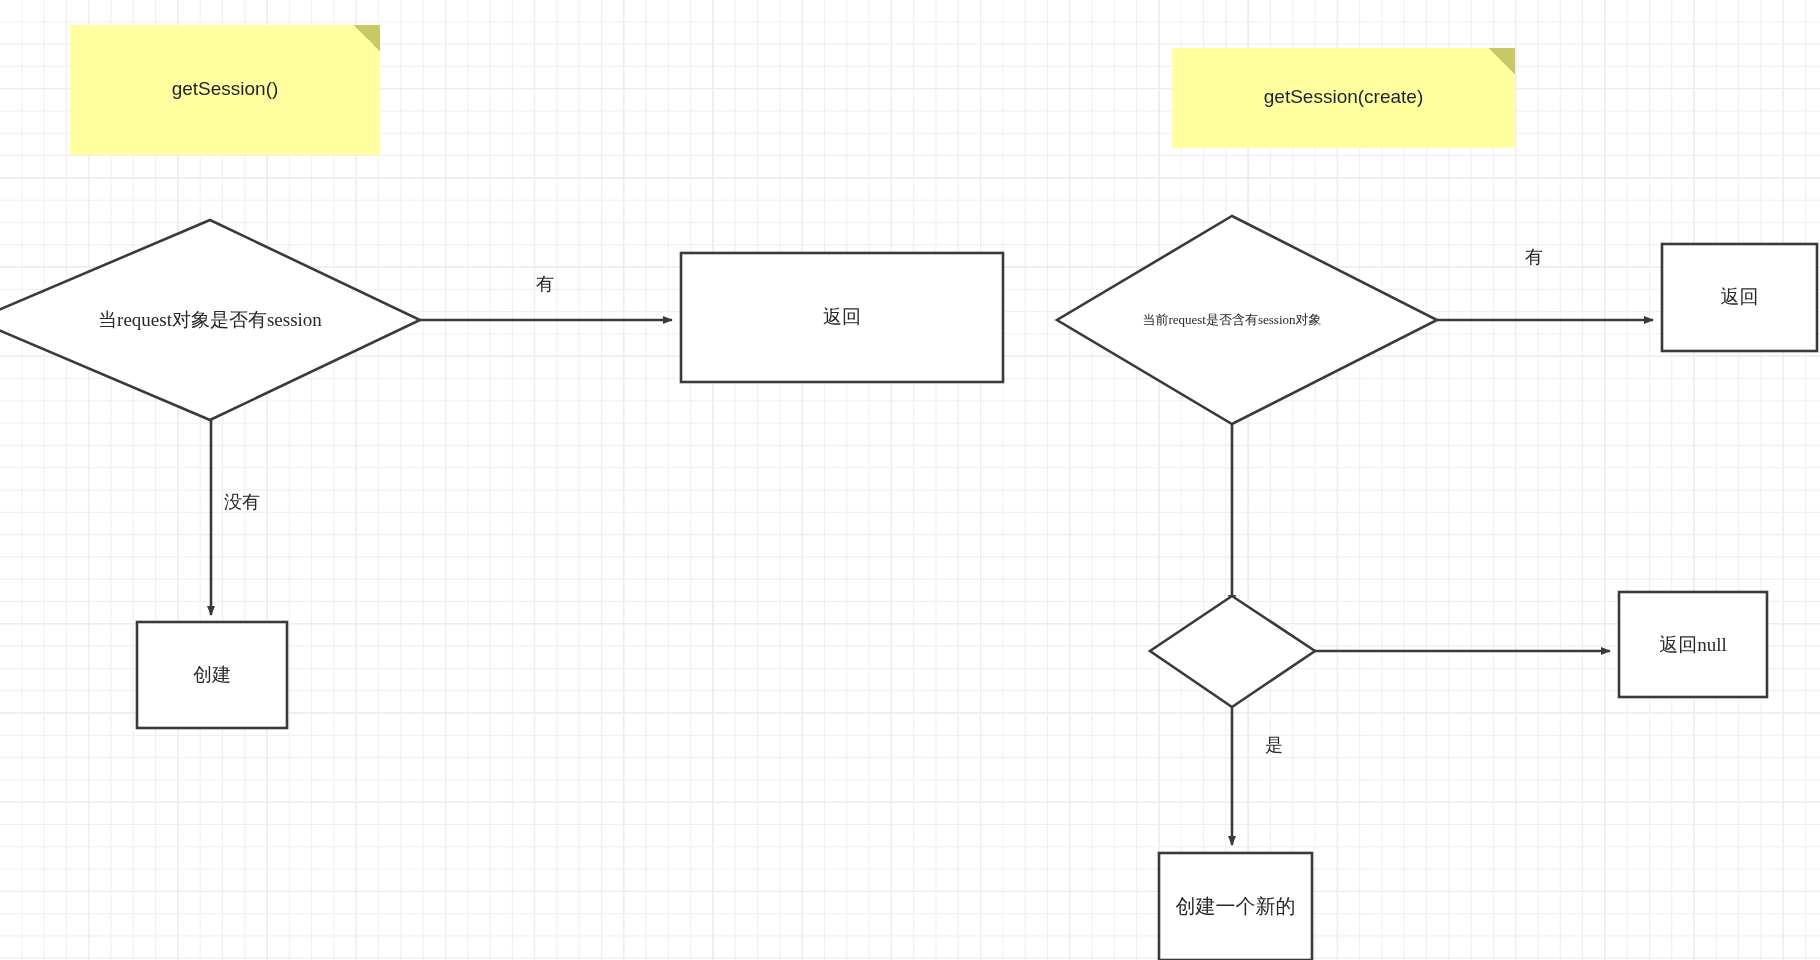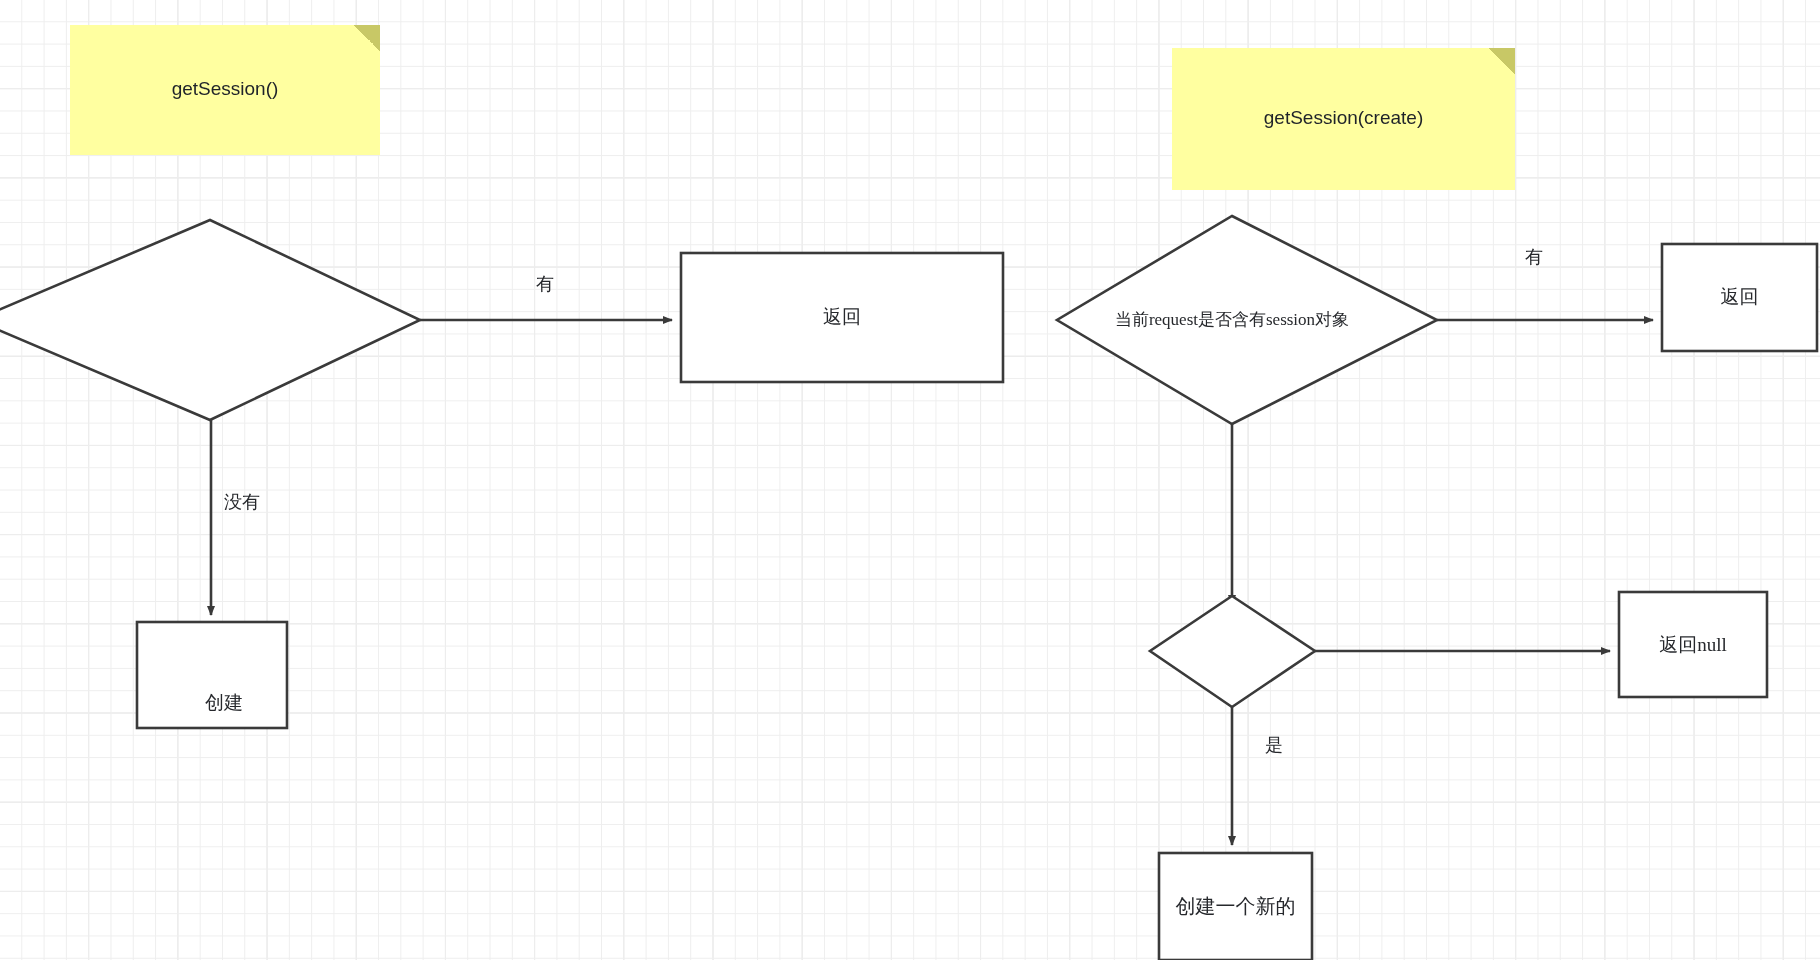--- a/index.html
+++ b/index.html
@@ -121,31 +121,32 @@
     <line x1="1232" y1="707" x2="1232" y2="845" stroke="#3a3a3a" stroke-width="2.6" marker-end="url(#arrowhead)"></line>
 
     <rect x="1159" y="853" width="153" height="107" fill="#ffffff" stroke="#3a3a3a" stroke-width="2.6"></rect>
   </svg>
 
   <div class="note" style="left:70px; top:25px; width:310px; height:130px;">
     <span class="fold"></span>
     <span class="note-label">getSession()</span>
   </div>
 
-  <div class="note" style="left:1172px; top:48px; width:343px; height:142px;">
+  <div class="note" style="left:1172px; top:48px; width:343px; height:100px;">
     <span class="fold"></span>
     <span class="note-label">getSession(create)</span>
   </div>
 
+  <div class="shape-label" style="left:40px; top:298px; width:340px; height:44px;">当request对象是否有session</div>
 
   <div class="shape-label" style="left:681px; top:295px; width:322px; height:44px;">返回</div>
 
-  <div class="shape-label" style="left:137px; top:681px; width:150px; height:44px;padding-left:12px;">创建</div>
+  <div class="shape-label" style="left:137px; top:653px; width:150px; height:44px;">创建</div>
 
-  <div class="shape-label" style="left:1062px; top:298px; width:340px; height:44px; font-size:17px;">当前request是否含有session对象</div>
+  <div class="shape-label" style="left:1062px; top:298px; width:340px; height:44px; font-size:13px;">当前request是否含有session对象</div>
 
   <div class="shape-label" style="left:1662px; top:275px; width:155px; height:44px;">返回</div>
 
 
   <div class="shape-label" style="left:1619px; top:623px; width:148px; height:44px;">返回null</div>
 
   <div class="shape-label" style="left:1159px; top:884px; width:153px; height:44px; font-size:20px;">创建一个新的</div>
 
   <div class="edge-label" style="left:530px; top:272px; width:30px;">有</div>
 

